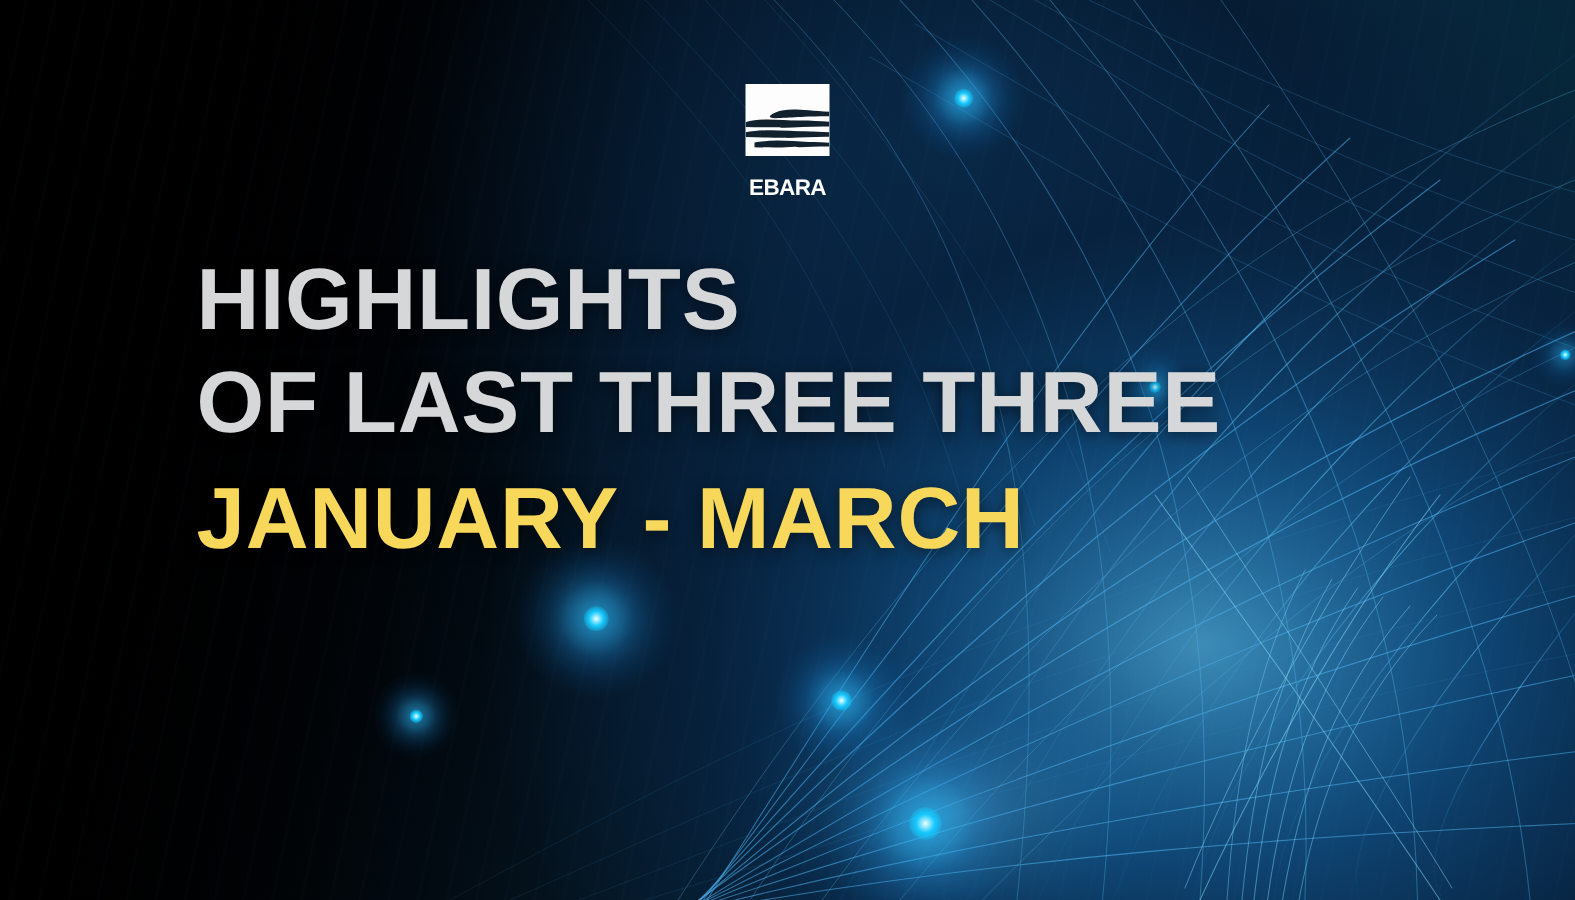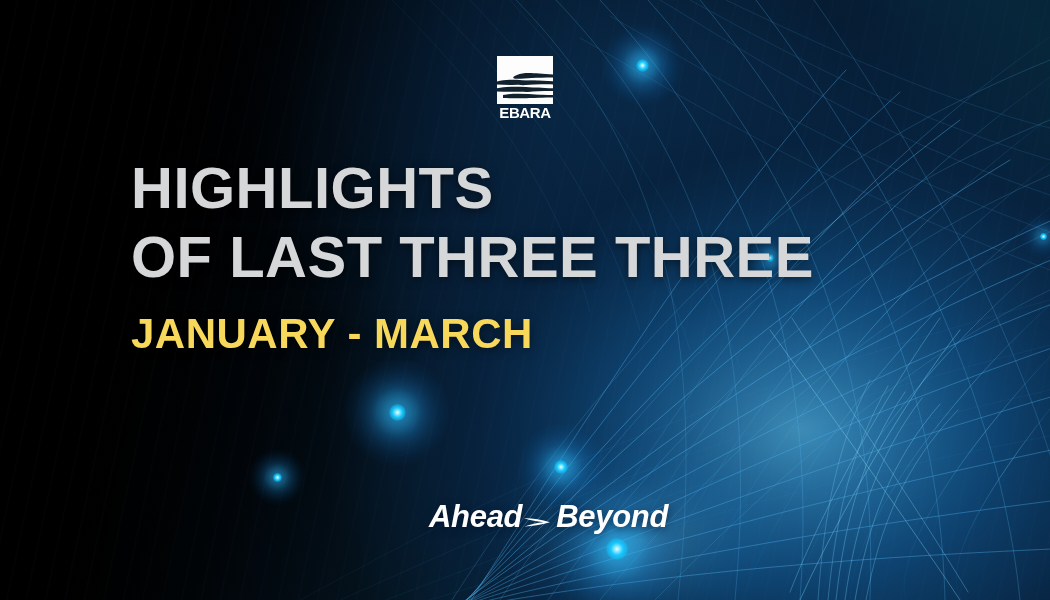--- a/index.html
+++ b/index.html
@@ -40,38 +40,38 @@
   .mesh svg{display:block;width:1050px;height:600px;}
   
   .glow{position:absolute;border-radius:50%;pointer-events:none;}
   
   .logo{position:absolute;left:497px;top:56px;width:56px;}
   .logo-mark{
     position:relative;width:56px;height:48px;background:#fdfdfd;overflow:hidden;
   }
   .logo-mark svg{position:absolute;left:0;top:0;}
   .logo-word{
-    margin-top:0;width:56px;height:17px;position:relative;
+    margin-top:12px;width:56px;height:17px;position:relative;
   }
   .logo-word svg{display:block;}
   
-  .headline{position:absolute;left:131px;top:152px;}
+  .headline{position:absolute;left:131px;top:164px;}
   .l-gray{
     color:#d6d7d9;
     font-weight:700;
     font-size:58px;
     line-height:71px;
     letter-spacing:0.5px;
     white-space:nowrap;
     text-shadow:0 2px 10px rgba(0,0,0,.55);
   }
   .l-yellow{
     color:#f7d85b;
     font-weight:700;
-    font-size:42px;
+    font-size:58px;
     line-height:71px;
     letter-spacing:0.5px;
     white-space:nowrap;
     text-shadow:0 2px 10px rgba(0,0,0,.5);
   }
   .l-2{margin-top:-2px;}
   .l-3{margin-top:6px;}
   .l-4{margin-top:0px;}
   
   .tagline{
@@ -248,23 +248,14 @@
       </svg>
     </div>
   </div>
 
   <div class="headline">
     <div class="l-gray l-1">HIGHLIGHTS</div>
     <div class="l-gray l-2">OF LAST THREE THREE</div>
     <div class="l-yellow l-3">JANUARY - MARCH</div>
   </div>
 
-  <div class="tagline">
-    <span>Ahead</span>
-    <span class="arrow">
-      <svg width="30" height="18" viewBox="0 0 30 18" xmlns="http://www.w3.org/2000/svg">
-        <path d="M1 5.2 C 9 5.0, 18 6.6, 27 9.2 C 18 11.6, 9 13.2, 1.5 13.4 C 8 11.0, 14 9.9, 20.5 9.2 C 14 8.4, 8 7.3, 1 5.2 Z" fill="#ffffff"></path>
-      </svg>
-    </span>
-    <span>Beyond</span>
-  </div>
 
 </div>
 
 </body></html>

